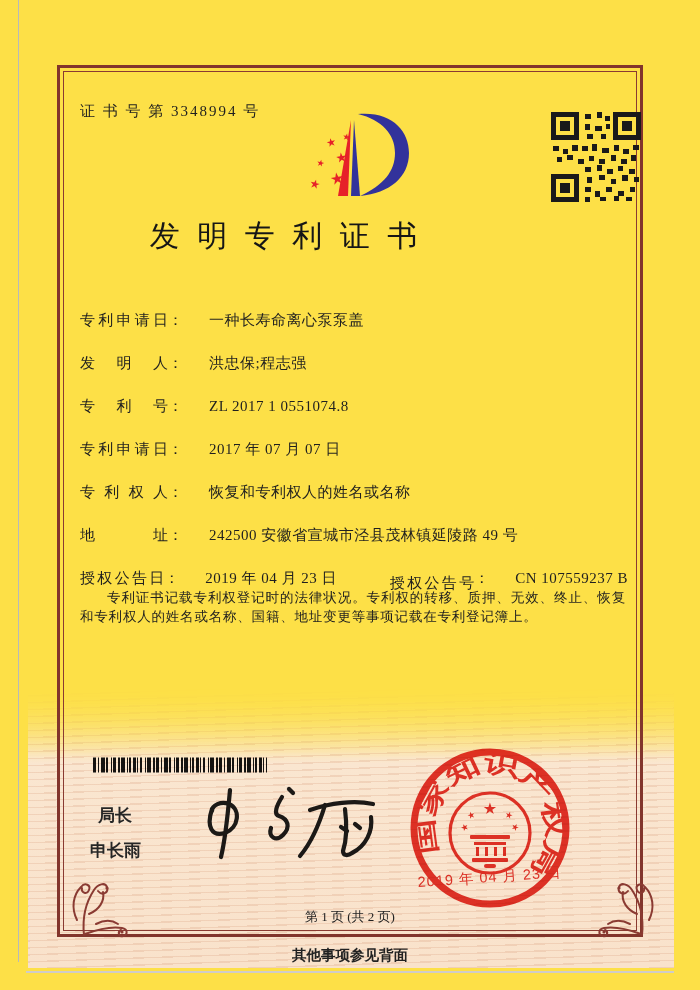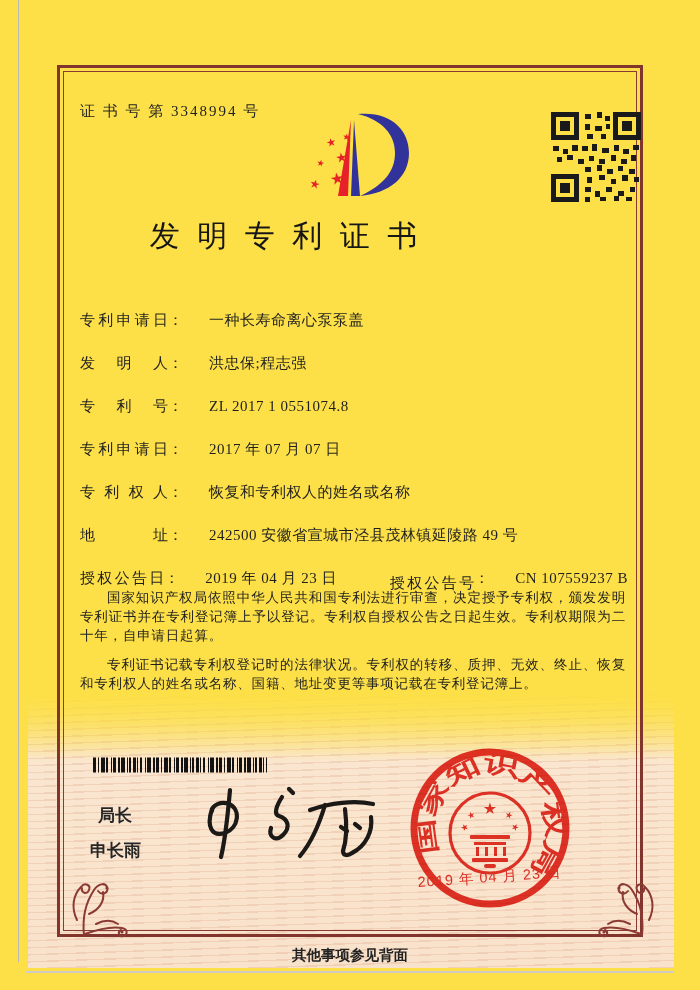--- a/index.html
+++ b/index.html
@@ -192,21 +192,20 @@
       <span class="flabel">授权公告日</span>
         <span>：</span>
       <span class="fvalue w1">2019 年 04 月 23 日</span>
       <span class="flabel2">授权公告号</span>
         <span>：</span>
       <span class="fvalue">CN 107559237 B</span>
     </div>
   </div>
 
   <div class="paragraphs">
-    <p>国家知识产权局依照中华人民共和国专利法进行审查，决定授予专利权，颁发发明专利证书并在专利登记簿上予以登记。专利权自授权公告之日起生效。专利权期限为二十年，自申请日起算。</p>
     <p>专利证书记载专利权登记时的法律状况。专利权的转移、质押、无效、终止、恢复和专利权人的姓名或名称、国籍、地址变更等事项记载在专利登记簿上。</p>
   </div>
 
   <svg class="barcode" width="176" height="16" viewBox="0 0 176 16">
     <path d="M1 8 H175" stroke="#151515" stroke-width="15" stroke-dasharray="3 2 1 2 4 1 2 3 1 1 3 2 2 1 4 2 1 1 2 2 3 1 1 2 2 3 1 1 4 2 2 1"></path>
   </svg>
 
   <div class="signer-role">局长</div>
   <div class="signer-name">申长雨</div>
 
@@ -248,15 +247,16 @@
         <rect x="85" y="105" width="3" height="9"></rect>
         <rect x="94" y="105" width="3" height="9"></rect>
         <rect x="103" y="105" width="3" height="9"></rect>
         <rect x="72" y="116" width="36" height="4" rx="1"></rect>
         <rect x="84" y="122" width="12" height="4" rx="2"></rect>
       </g>
     </g>
     <text x="90" y="140" text-anchor="middle" font-size="14.5" letter-spacing="1" fill="#e0261d" font-family="'Liberation Sans', sans-serif" transform="rotate(-4 90 140)">2019 年 04 月 23 日</text>
   </svg>
 
+  <div class="page-no">第 1 页 (共 2 页)</div>
   <div class="back-note">其他事项参见背面</div>
 
 </div>
 
 </body></html>

